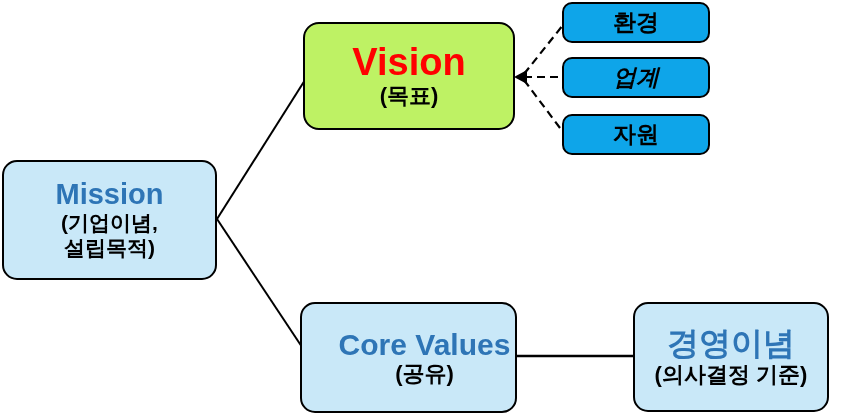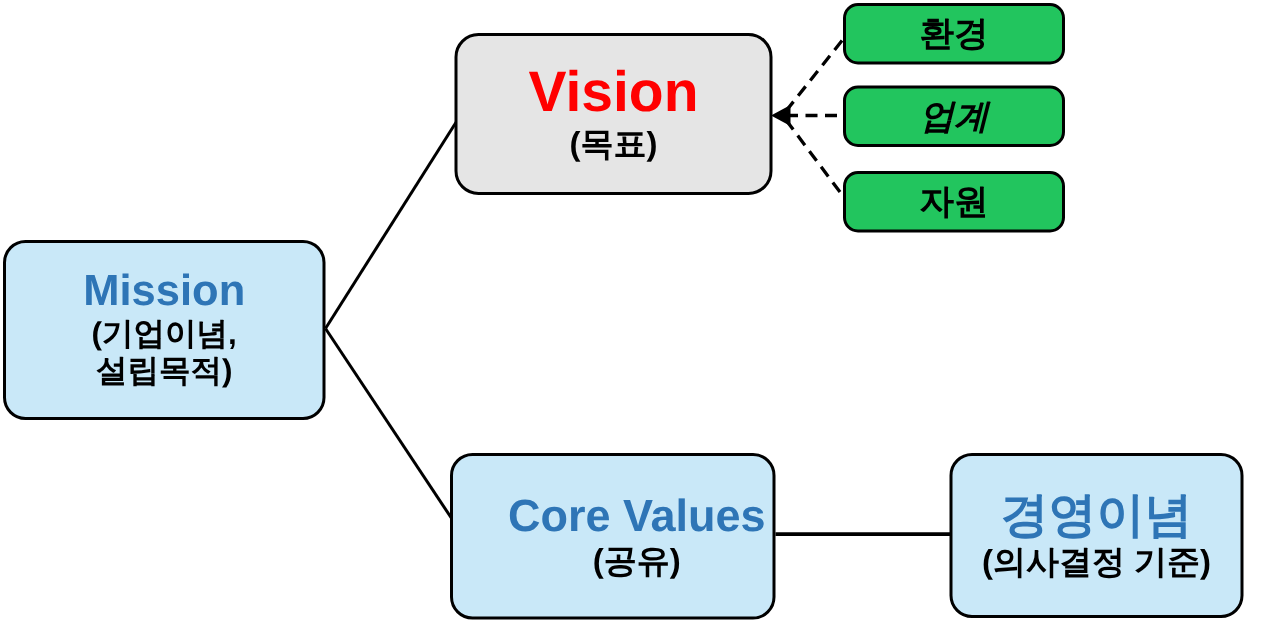--- a/index.html
+++ b/index.html
@@ -23,22 +23,22 @@
     border: 2.5px solid #000000;
     border-radius: 16px;
     display: flex;
     flex-direction: column;
     align-items: center;
     justify-content: center;
     text-align: center;
     z-index: 1;
   }
   .node-blue   { background: #C9E8F8; border-radius: 15px; }
-  .node-orange { background: #e5e5e5; }
-  .node-gray   { background: #22c55e; border-radius: 10px; }
+  .node-orange { background: #bef264; }
+  .node-gray   { background: #0ea5e9; border-radius: 10px; }
 
   .title-blue {
     color: #2E75B6;
     font-weight: bold;
   }
   .title-red {
     color: #FF0000;
     font-weight: bold;
   }
   .subtitle {

